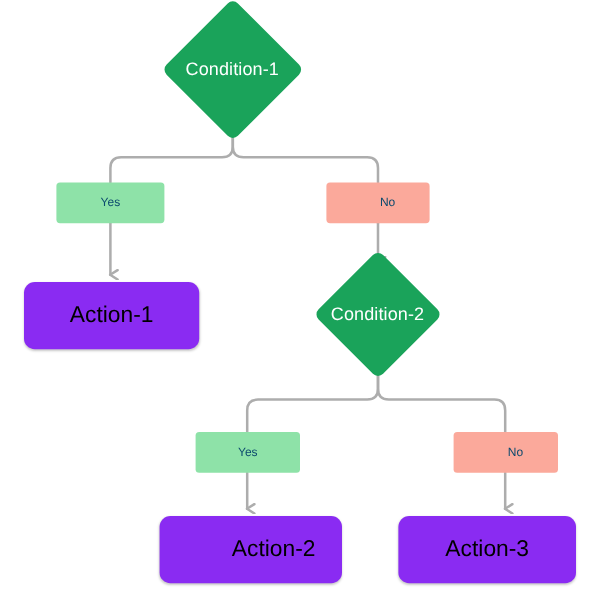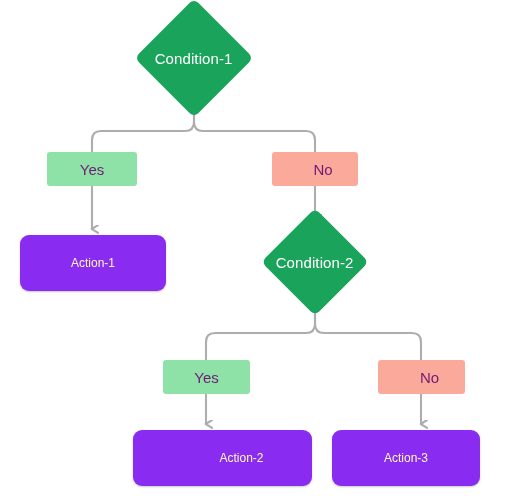--- a/index.html
+++ b/index.html
@@ -44,46 +44,46 @@
   .diamond .label {
     transform: rotate(-45deg);
     color: #ffffff;
     font-size: 15px;
     white-space: nowrap;
     letter-spacing: 0.1px;
   }
   
   .tag {
     border-radius: 3px;
-    font-size: 15px;
-    color: #701a75;
+    font-size: 10px;
+    color: #0c4a6e;
     text-align: right;
   }
   .tag-yes { background: #8ee2a8; }
   .tag-no  { background: #fba99b; padding-left: 16px; }
   
   .action {
     background: #8a2bf2;
     border-radius: 9px;
-    color: #fef9c3;
-    font-size: 12px;
+    color: #000000;
+    font-size: 19px;
     box-shadow: 0 1px 2px rgba(0,0,0,0.22);
   }
 
   
   #node-condition-1 { left: 152px; top: 16px;  width: 84px;  height: 84px; }
   #node-condition-2 { left: 277px; top: 224px; width: 76px;  height: 76px; }
 
   #node-tag-yes-1 { left: 47px;  top: 152px; width: 90px; height: 34px; }
   #node-tag-no-1  { left: 272px; top: 152px; width: 86px; height: 34px; }
   #node-tag-yes-2 { left: 163px; top: 360px; width: 87px; height: 34px; }
   #node-tag-no-2  { left: 378px; top: 360px; width: 87px; height: 34px; }
 
   #node-action-1 { left: 20px;  top: 235px; width: 146px; height: 56px; }
-  #node-action-2 { left: 133px; top: 430px; width: 179px; height: 56px; padding-left: 38px; }
+  #node-action-2 { left: 133px; top: 430px; width: 152px; height: 56px; padding-left: 38px; }
   #node-action-3 { left: 332px; top: 430px; width: 148px; height: 56px; }
 </style>
 </head>
 <body>
 
 <div id="canvas">
 
   <svg id="edges" viewBox="0 0 512 496" width="512" height="496" xmlns="http://www.w3.org/2000/svg">
     <defs>
       <marker id="arrowhead" markerWidth="9" markerHeight="9" refX="4.5" refY="7.4" orient="auto" markerUnits="userSpaceOnUse">

